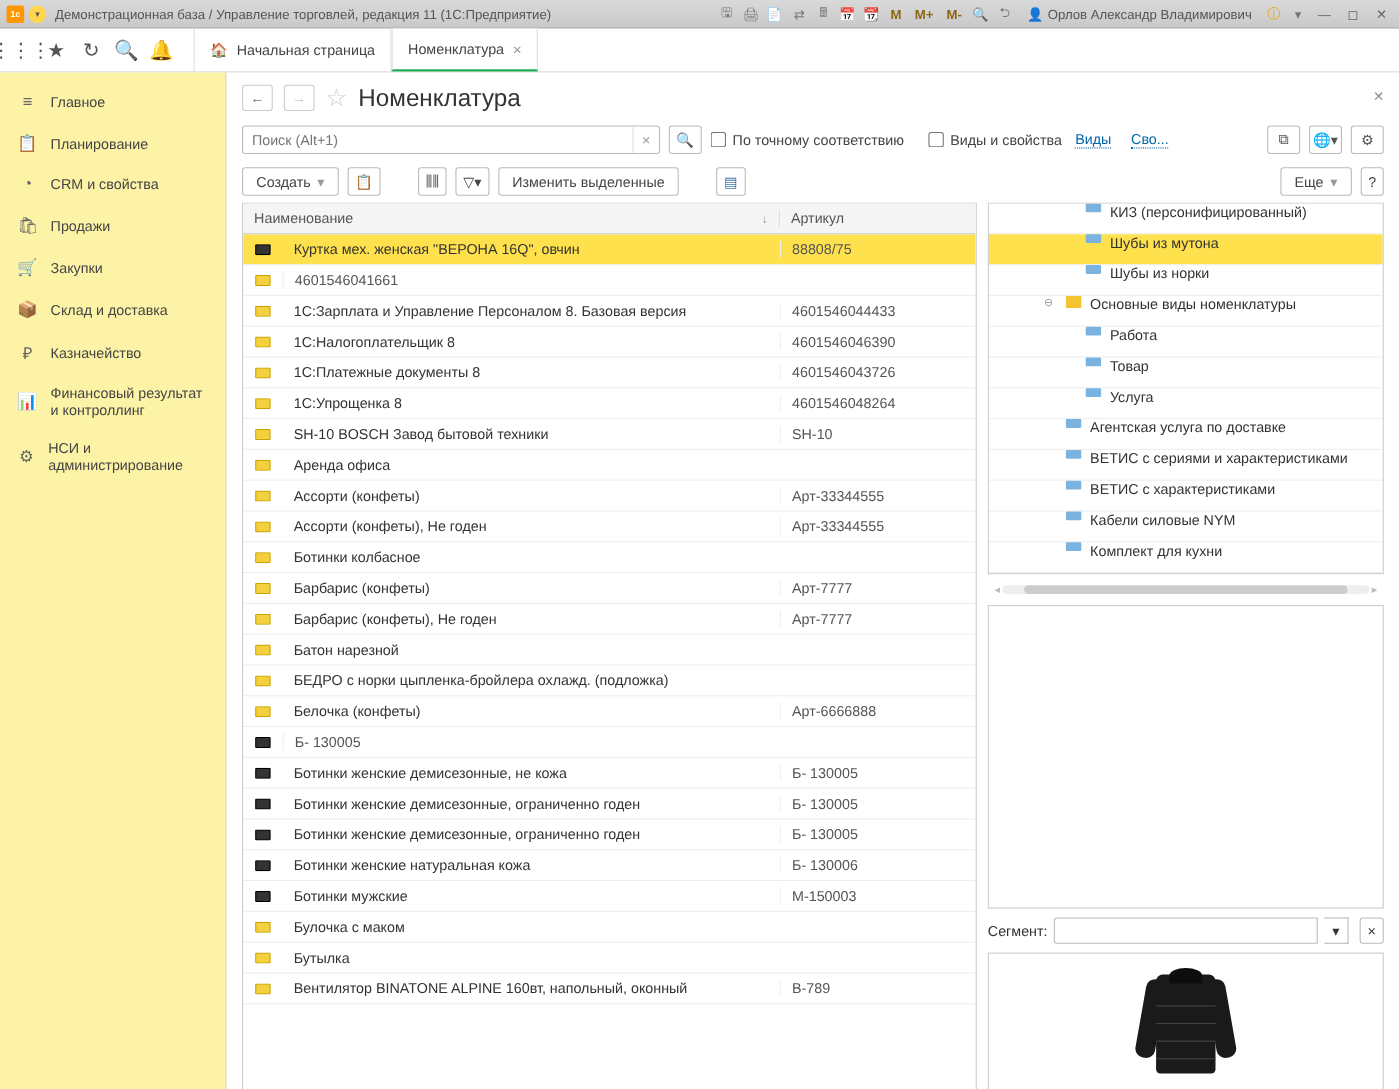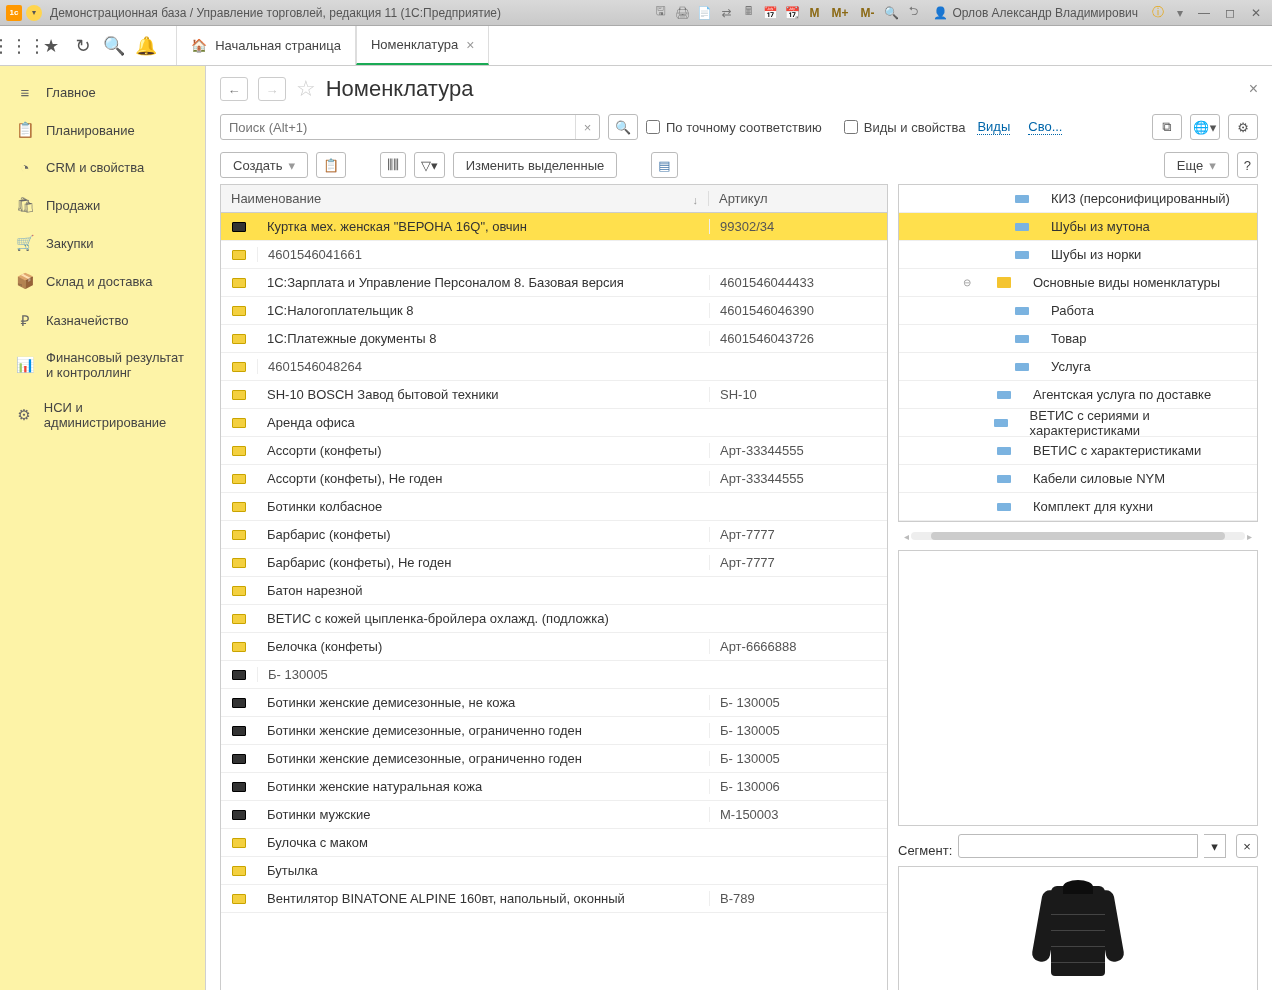--- a/index.html
+++ b/index.html
@@ -54,28 +54,28 @@
 .trow{display:flex;height:28px;align-items:center;border-bottom:1px solid #eee;cursor:pointer}
 .trow.sel{background:#ffe04d}
 .tcell{padding:0 10px;overflow:hidden;white-space:nowrap;text-overflow:ellipsis}
 .tcell.ico{width:36px;display:flex;align-items:center;justify-content:center;padding:0}
 .tcell.name{flex:1}
 .tcell.art{width:178px;border-left:1px solid #eee;color:#555}
 .item-ico{width:14px;height:10px;background:#f4d03f;border:1px solid #c9a400;border-radius:1px}
 .item-ico.dark{background:#333;border-color:#000}
 .rightpane{width:360px;display:flex;flex-direction:column;gap:8px}
 .tree{border:1px solid #ccc;flex:0 0 auto;max-height:360px;overflow-y:auto}
-.tree-row{display:flex;align-items:center;height:28px;padding:0 6px;gap:22px;border-bottom:1px solid #eee;cursor:pointer}
+.tree-row{display:flex;align-items:flex-start;height:28px;padding:0 6px;gap:8px;border-bottom:1px solid #eee;cursor:pointer}
 .tree-row.sel{background:#ffe04d}
 .tree-row .pad{display:inline-block}
 .tree-ico{width:14px;height:8px;background:#7bb3e0;border-radius:1px}
 .folder-ico{width:14px;height:11px;background:#f4c430;border-radius:1px}
 .expand{width:12px;color:#999;font-size:10px}
 .emptybox{border:1px solid #ccc;flex:1;min-height:140px}
-.segrow{display:flex;align-items:flex-end;gap:6px}
+.segrow{display:flex;align-items:center;gap:6px}
 .segrow input{flex:1;height:24px;border:1px solid #bbb;border-radius:3px 0 0 3px;padding:0 6px}
 .seg-dd{width:22px;height:24px;border:1px solid #bbb;border-left:none;display:flex;align-items:center;justify-content:center;cursor:pointer}
 .seg-x{width:22px;height:24px;border:1px solid #bbb;border-radius:3px;display:flex;align-items:center;justify-content:center;cursor:pointer;margin-left:4px}
 .preview{border:1px solid #ccc;height:130px;display:flex;align-items:center;justify-content:center}
 .jacket{width:90px;height:110px;position:relative}
 .jacket .body{position:absolute;left:18px;top:10px;width:54px;height:90px;background:#1a1a1a;border-radius:6px 6px 4px 4px}
 .jacket .arm{position:absolute;top:14px;width:18px;height:72px;background:#1a1a1a;border-radius:8px}
 .jacket .arm.l{left:4px;transform:rotate(10deg)}
 .jacket .arm.r{right:4px;transform:rotate(-10deg)}
 .jacket .collar{position:absolute;left:30px;top:4px;width:30px;height:14px;background:#0d0d0d;border-radius:50% 50% 0 0}
@@ -236,21 +236,21 @@
               <span class="sort" style="margin-left:auto">↓</span>
             </div>
           <div class="th art">Артикул</div>
         </div>
         <div class="tbody" id="tbody">
             <div class="trow sel">
               <span class="tcell ico">
                 <span class="item-ico dark"></span>
               </span>
               <span class="tcell name">Куртка мех. женская "ВЕРОНА 16Q", овчин</span>
-              <span class="tcell art">99302/34</span>
+              <span class="tcell art">88808/75</span>
             </div>
             <div class="trow">
               <span class="tcell ico">
                 <span class="item-ico"></span>
               </span>
               <span class="tcell art">4601546041661</span>
             </div>
             <div class="trow">
               <span class="tcell ico">
                 <span class="item-ico"></span>
@@ -269,20 +269,21 @@
               <span class="tcell ico">
                 <span class="item-ico"></span>
               </span>
               <span class="tcell name">1С:Платежные документы 8</span>
               <span class="tcell art">4601546043726</span>
             </div>
             <div class="trow">
               <span class="tcell ico">
                 <span class="item-ico"></span>
               </span>
+              <span class="tcell name">1С:Упрощенка 8</span>
               <span class="tcell art">4601546048264</span>
             </div>
             <div class="trow">
               <span class="tcell ico">
                 <span class="item-ico"></span>
               </span>
               <span class="tcell name">SH-10 BOSCH Завод бытовой техники</span>
               <span class="tcell art">SH-10</span>
             </div>
             <div class="trow">
@@ -331,21 +332,21 @@
               <span class="tcell ico">
                 <span class="item-ico"></span>
               </span>
               <span class="tcell name">Батон нарезной</span>
               <span class="tcell art"></span>
             </div>
             <div class="trow">
               <span class="tcell ico">
                 <span class="item-ico"></span>
               </span>
-              <span class="tcell name">ВЕТИС с кожей цыпленка-бройлера охлажд. (подложка)</span>
+              <span class="tcell name">БЕДРО с норки цыпленка-бройлера охлажд. (подложка)</span>
               <span class="tcell art"></span>
             </div>
             <div class="trow">
               <span class="tcell ico">
                 <span class="item-ico"></span>
               </span>
               <span class="tcell name">Белочка (конфеты)</span>
               <span class="tcell art">Арт-6666888</span>
             </div>
             <div class="trow">

